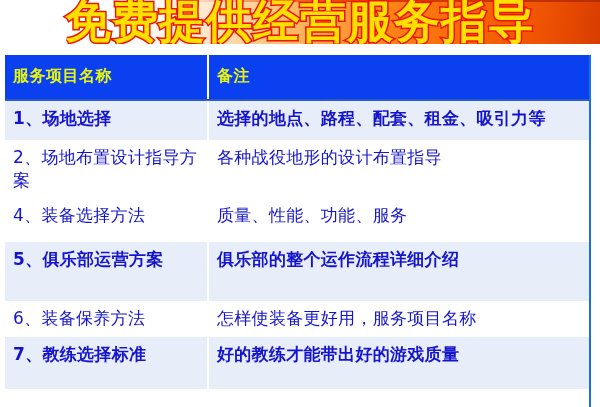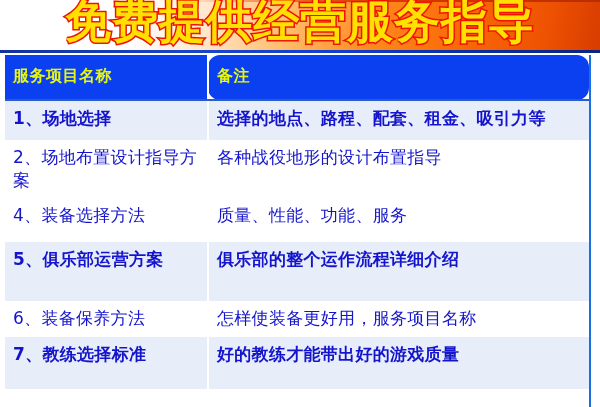--- a/index.html
+++ b/index.html
@@ -15,21 +15,21 @@
     background: #ffffff;
     font-family: "DejaVu Sans", "Liberation Sans", sans-serif;
   }
 
   
   .banner {
     position: absolute;
     left: 0;
     top: 0;
     width: 600px;
-    height: 53px;
+    height: 44px;
     background: linear-gradient(100deg,
         #ffffff 0%,
         #ffffff 22%,
         #ffe9cf 34%,
         #ffc070 47%,
         #ff8a1e 62%,
         #f96a08 76%,
         #ef5302 90%,
         #d83c00 100%);
     overflow: hidden;
@@ -93,21 +93,21 @@
     font-weight: bold;
     text-align: left;
     padding: 7px 8px 8px 8px;
     height: 45px;
     box-sizing: border-box;
     border-right: 2px solid #ffffff;
     border-bottom: 2px solid #2a5cc8;
     vertical-align: middle;
     letter-spacing: 0.5px;
   }
-  table.svc th.last { border-right: none; border-radius: 12px; }
+  table.svc th.last { border-right: none; }
 
   table.svc td {
     color: #1414cc;
     font-size: 17px;
     padding: 6px 8px 6px 8px;
     vertical-align: top;
     border-right: 2px solid #ffffff;
     box-sizing: border-box;
     letter-spacing: 0.3px;
   }

